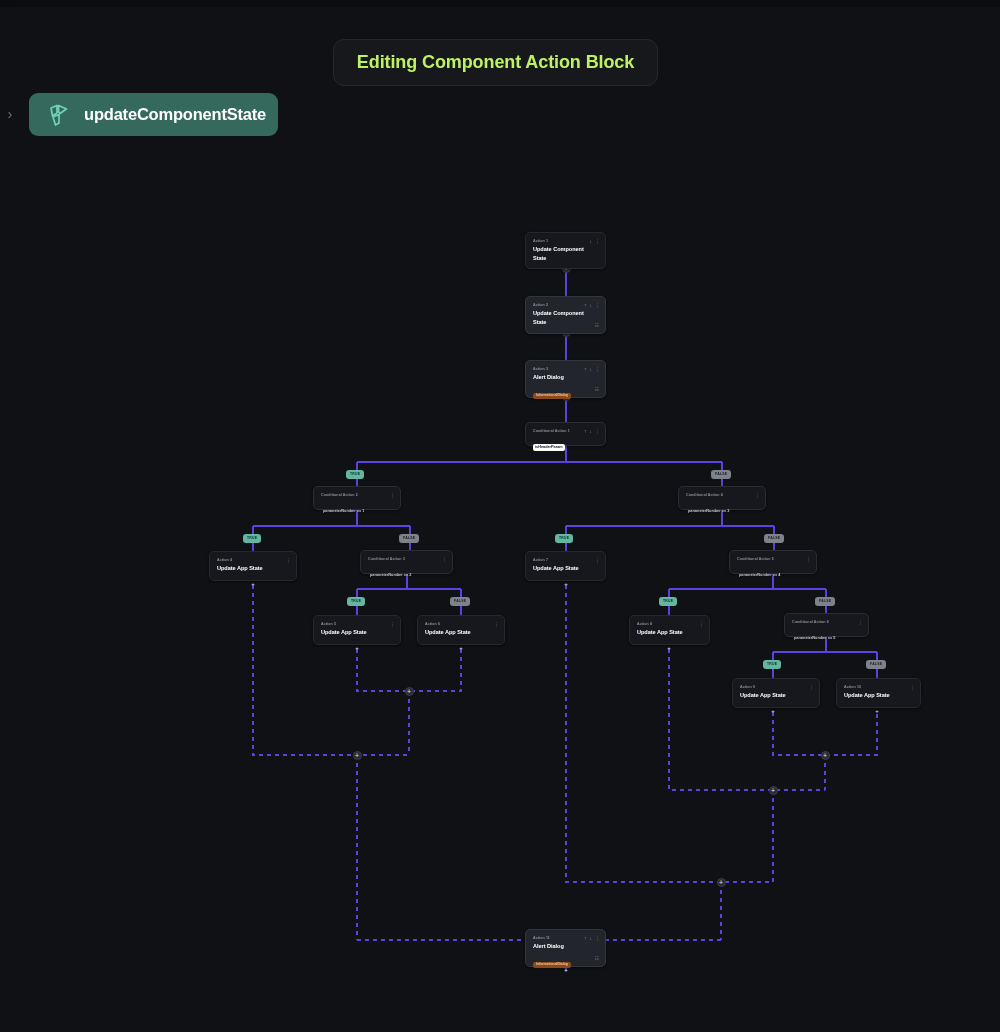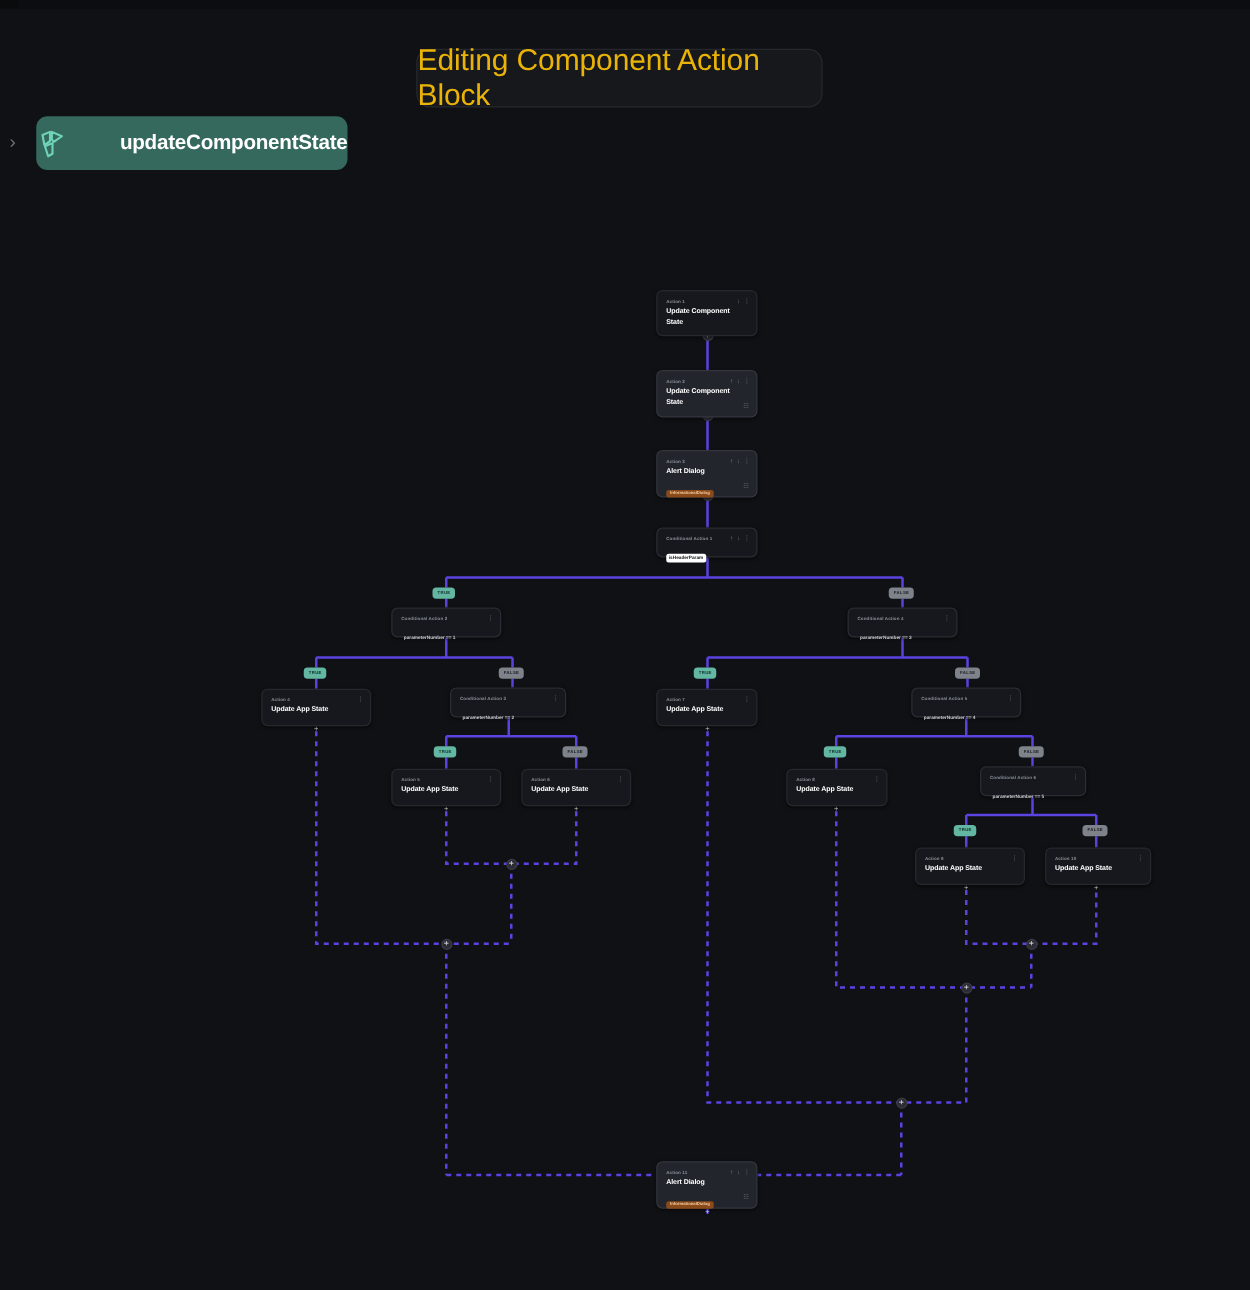--- a/index.html
+++ b/index.html
@@ -14,33 +14,33 @@
   
   .topstrip { position:absolute; left:0; top:0; width:1000px; height:7px; background:#0a0b0d; }
   .topstrip-inner { position:absolute; left:15px; top:0; width:985px; height:7px; background:#0c0d10; }
 
   
   .title-pill {
     position:absolute; left:333px; top:39px; width:325px; height:47px;
     background:#17181c; border:1px solid #26282e; border-radius:11px;
     display:flex; align-items:center; justify-content:center;
   }
-  .title-pill span { color:#eab308; font-size:24px; font-weight:normal; letter-spacing:-0.1px; }
+  .title-pill span { color:#bef264; font-size:18px; font-weight:bold; letter-spacing:-0.1px; }
 
   
   .chev {
     position:absolute; left:3px; top:104px; width:14px; height:20px;
     color:#6b7078; font-size:15px; line-height:20px; text-align:center; user-select:none;
   }
 
   
   .block-pill {
     position:absolute; left:29px; top:93px; width:249px; height:43px;
     background:#35695e; border-radius:9px; display:flex; align-items:center; gap:12px;
-    justify-content:space-between;
+    padding-left:17px;
   }
   .block-pill .glyph { width:26px; height:26px; flex:0 0 26px; }
   .block-pill .lbl { color:#ffffff; font-size:16.5px; font-weight:bold; letter-spacing:-0.2px; }
 
   
   #canvas { position:absolute; left:0; top:0; width:1000px; height:1032px; }
   #wires { position:absolute; left:0; top:0; width:1000px; height:1032px; pointer-events:none; }
 
   
   .node {

